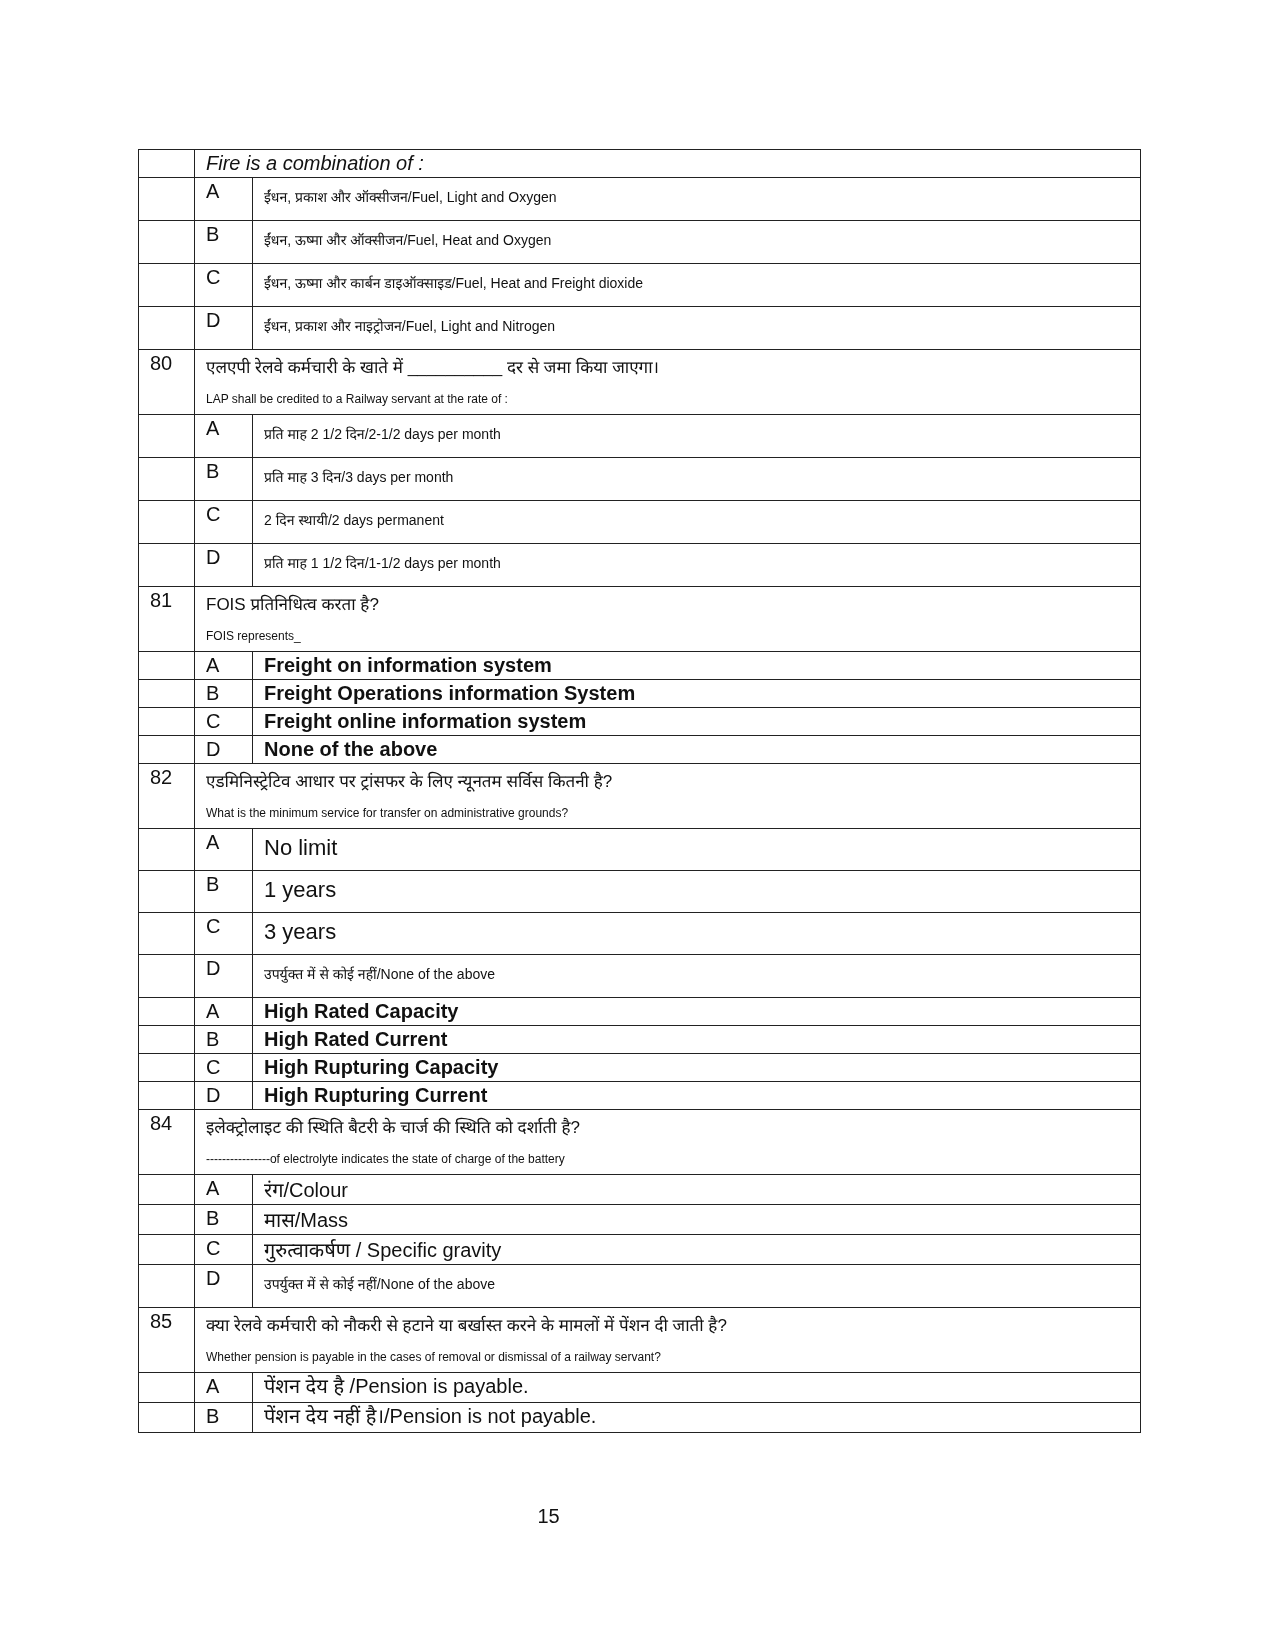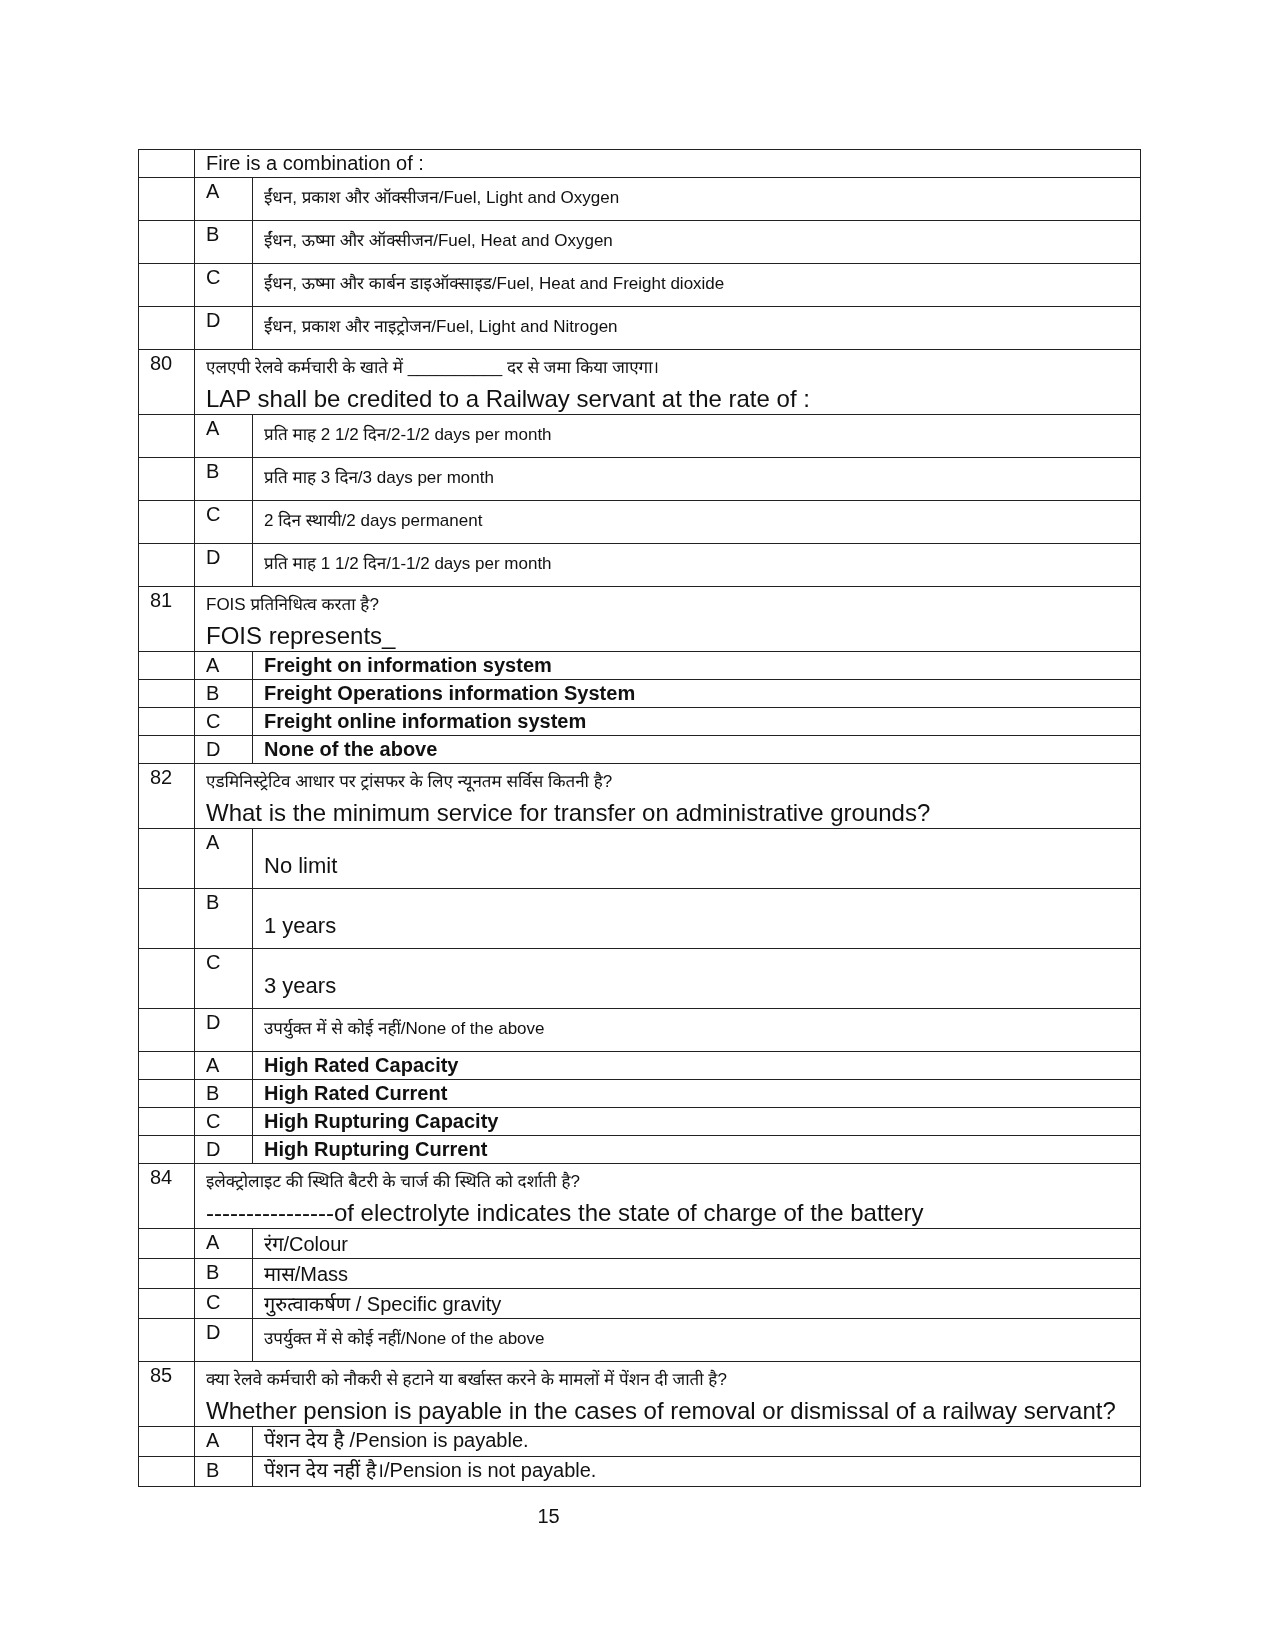--- a/index.html
+++ b/index.html
@@ -5,44 +5,44 @@
   html, body { margin: 0; padding: 0; background: #ffffff; }
   body { width: 1275px; height: 1651px; position: relative; font-family: "Liberation Sans", "DejaVu Sans", sans-serif; color: #111; }
   .page { position: absolute; left: 0; top: 0; width: 1275px; height: 1651px; background: #fff; }
   table.q { position: absolute; left: 138px; top: 149px; width: 1003px; border-collapse: collapse; table-layout: fixed; }
   table.q td { border: 1px solid #222; padding: 0 8px 0 11px; vertical-align: top; font-size: 20px; line-height: 27px; }
   col.c1 { width: 56px; }
   col.c2 { width: 58px; }
   td.num { padding-top: 4px; padding-left: 10px; }
   td.letter { padding-top: 2px; }
   .tall td { height: 36px; }
-  .tall td.text { padding-top: 6px; font-size: 17px; }
+  .tall td.text { padding-top: 6px; font-size: 14px; }
   .short td { height: 27px; }
   .short td.text { font-size: 20px; font-weight: bold; }
   .line { display: block; }
   .qline1 { font-size: 17px; line-height: 32px; padding-top: 2px; }
-  .qline2 { font-size: 24px; line-height: 30px; }
-  .big td.text { font-family: "Liberation Sans", sans-serif; font-size: 22px; padding-top: 23px; }
+  .qline2 { font-size: 12px; line-height: 30px; }
+  .big td.text { font-family: "Liberation Sans", sans-serif; font-size: 22px; padding-top: 5px; }
   .pageno { position: absolute; left: 0; width: 1097px; top: 1505px; text-align: center; font-size: 20px; }
 </style>
 </head>
 <body>
 
 <div class="page">
   <table class="q">
     <colgroup>
         <col class="c1">
         <col class="c2">
         <col>
       </colgroup>
     <tbody>
 
       <tr>
         <td class="num"></td>
-        <td colspan="2" style="height:26px;">
+        <td colspan="2" style="height:26px;font-style:italic;">
           <span class="line">Fire is a combination of :</span>
         </td>
       </tr>
       <tr class="tall">
           <td></td>
           <td class="letter">A</td>
           <td class="text">ईंधन, प्रकाश  और  ऑक्सीजन/Fuel, Light and Oxygen</td>
         </tr>
       <tr class="tall">
           <td></td>

